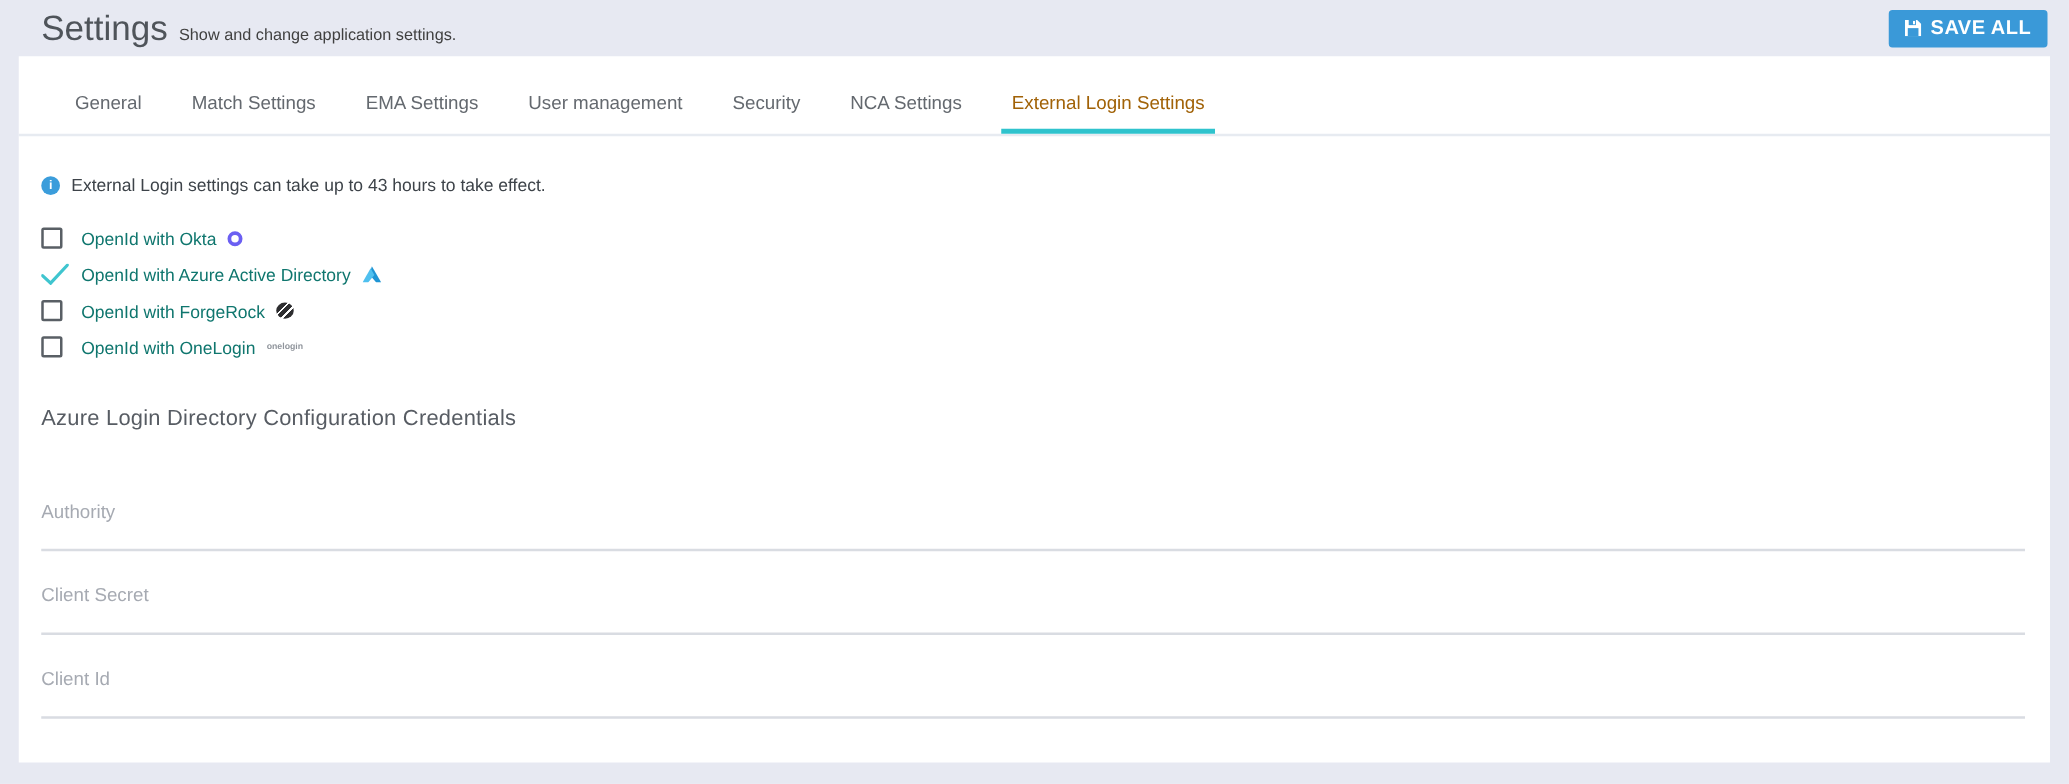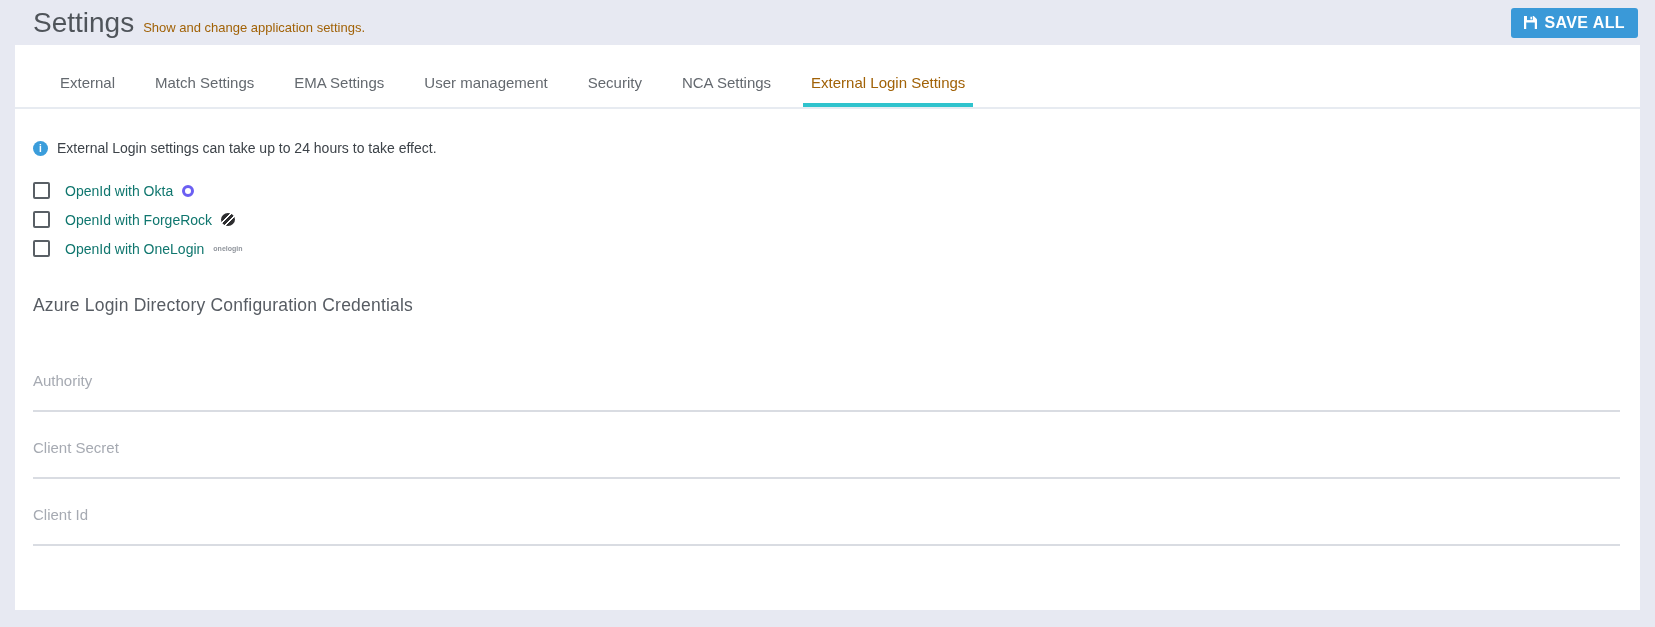--- a/index.html
+++ b/index.html
@@ -21,21 +21,21 @@
   }
   .title-group{display:flex;align-items:baseline;gap:9px;}
   .page-title{
     font-size:28px;
     font-weight:400;
     color:#4f545a;
     margin:0;
   }
   .page-subtitle{
     font-size:13px;
-    color:#a16207;
+    color:#404040;
   }
   .save-all-btn{
     margin-left:auto;
     background:#3a99d8;
     color:#ffffff;
     border:none;
     border-radius:3px;
     height:30px;
     padding:0 13px;
     font-size:16px;
@@ -186,42 +186,56 @@
         <rect x="6.9" y="0.8" width="1.7" height="2.9" fill="#ffffff"></rect>
         <rect x="2.4" y="7" width="9.2" height="7" fill="#3a99d8"></rect>
       </svg>
     </span>
     <span>SAVE ALL</span>
   </button>
 </header>
 
 <main class="card">
   <nav class="tabs">
-      <div class="tab">External</div>
+      <div class="tab">General</div>
       <div class="tab">Match Settings</div>
       <div class="tab">EMA Settings</div>
       <div class="tab">User management</div>
       <div class="tab">Security</div>
       <div class="tab">NCA Settings</div>
       <div class="tab active">External Login Settings</div>
     </nav>
 
   <div class="content">
     <div class="info-row">
       <span class="info-icon">i</span>
-      <span>External Login settings can take up to 24 hours to take effect.</span>
+      <span>External Login settings can take up to 43 hours to take effect.</span>
     </div>
 
     <div class="providers">
         <div class="provider-row">
           <span class="check-slot">
             <span class="checkbox"></span>
           </span>
           <span class="provider-label">OpenId with Okta</span>
           <span class="okta-ring"></span>
+        </div>
+        <div class="provider-row">
+          <span class="check-slot">
+            <svg width="22" height="17" viewBox="0 0 22 17">
+              <path d="M1 9.5 L7.5 15.5 L21 1" stroke="#3fc5cf" stroke-width="2.6" fill="none" stroke-linecap="round"></path>
+            </svg>
+          </span>
+          <span class="provider-label">OpenId with Azure Active Directory</span>
+          <span class="azure-icon">
+            <svg width="15" height="13" viewBox="0 0 60 52">
+              <path fill="#1f95d4" d="M30 0 L60 52 H44 L22 26 Z"></path>
+              <path fill="#4fc0ef" d="M26 6 L0 52 H18 L38 28 Z"></path>
+            </svg>
+          </span>
         </div>
         <div class="provider-row">
           <span class="check-slot">
             <span class="checkbox"></span>
           </span>
           <span class="provider-label">OpenId with ForgeRock</span>
           <span class="forgerock-mark"></span>
         </div>
         <div class="provider-row">
           <span class="check-slot">

